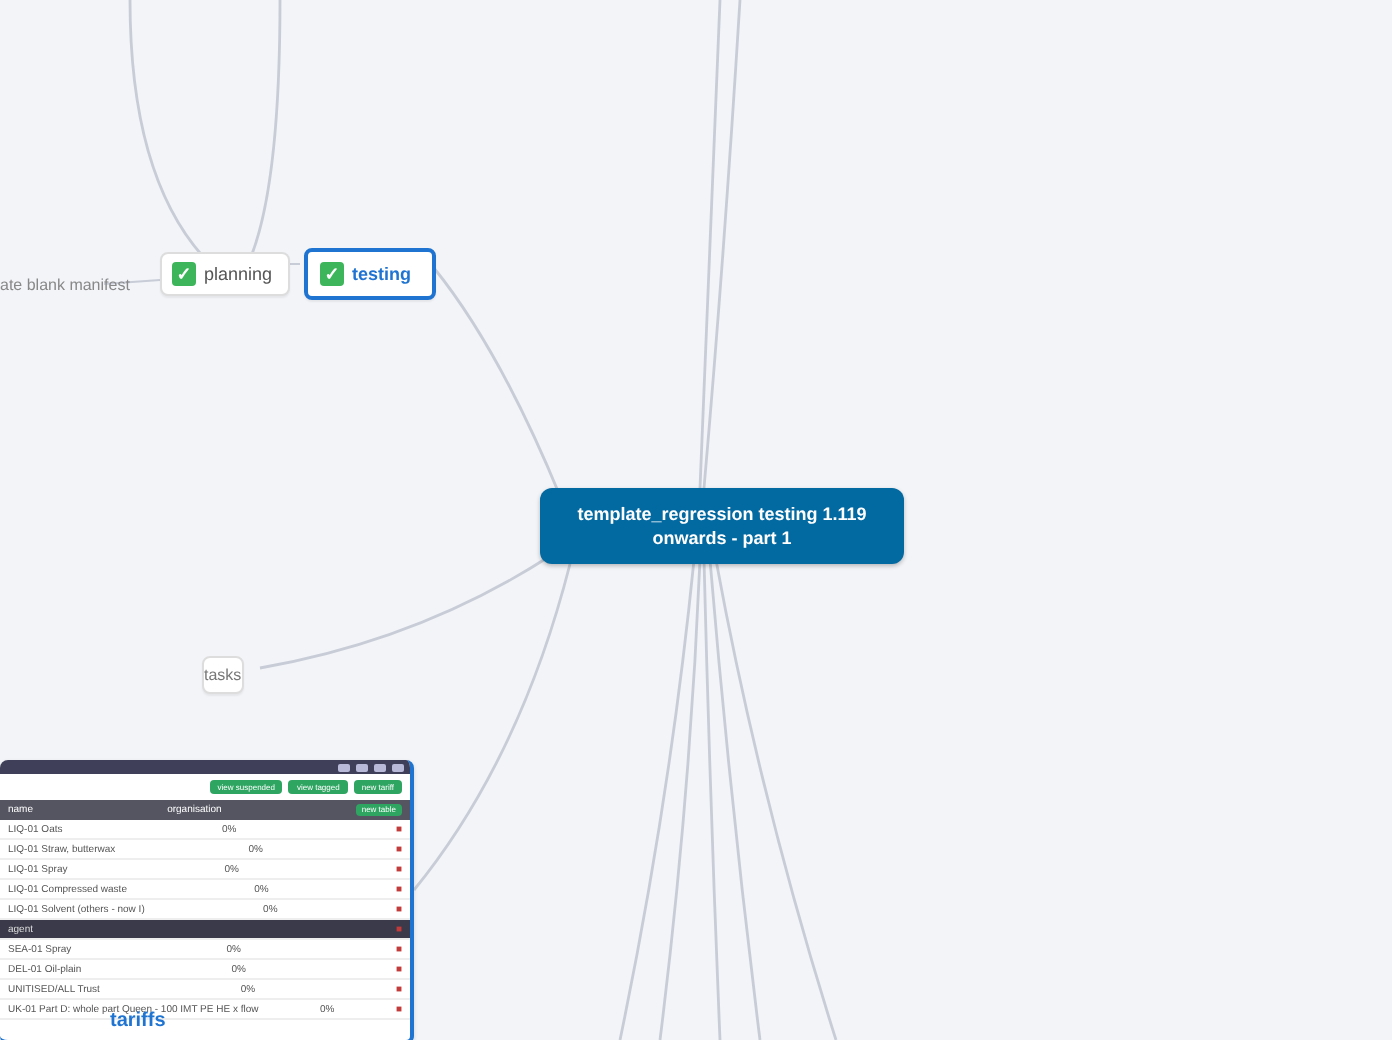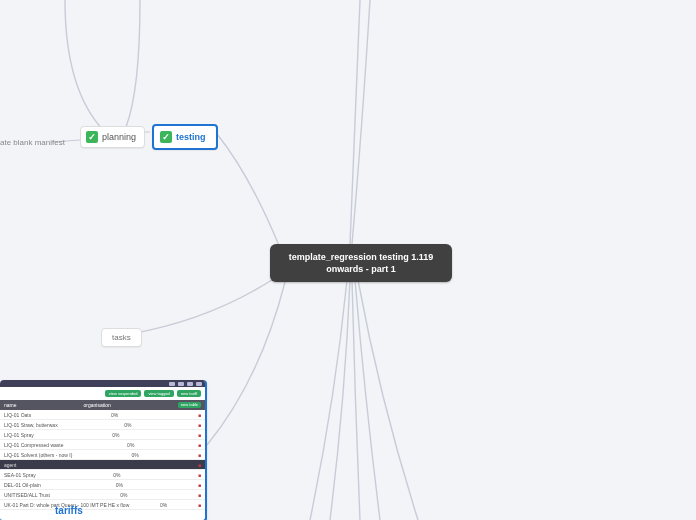--- a/index.html
+++ b/index.html
@@ -14,21 +14,21 @@
   svg.conn{
     position:absolute;
     top:0;left:0;
     pointer-events:none;
   }
   .central{
     position:absolute;
     left:270px;top:244px;
     width:162px;
     padding:7px 10px;
-    background:#404040;
+    background:#0369a1;
     color:#fff;
     font-size:9px;
     font-weight:bold;
     text-align:center;
     border-radius:6px;
     box-shadow:0 1px 2px rgba(0,0,0,.25);
     line-height:1.35;
   }
   .node{
     position:absolute;
@@ -43,21 +43,21 @@
     gap:4px;
     box-shadow:0 1px 1px rgba(0,0,0,.06);
   }
   .node.planning{
     border:2px solid #1f74d1;
     font-weight:bold;
     color:#1f74d1;
     padding:5px 10px 5px 6px;
   }
   .node.tasks{
-    padding:4px 10px;
+    padding:4px 0;
     font-size:8px;
     color:#777;
   }
   .subnode{
     position:absolute;
     font-size:8px;
     color:#888;
   }
   .chk{
     width:12px;height:12px;

